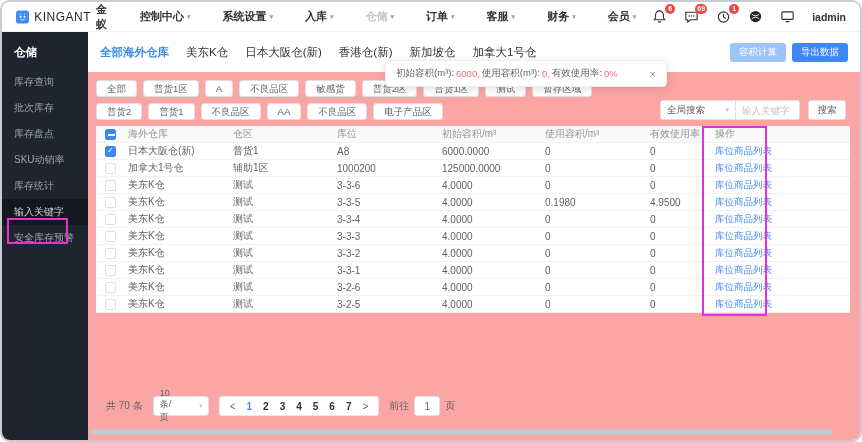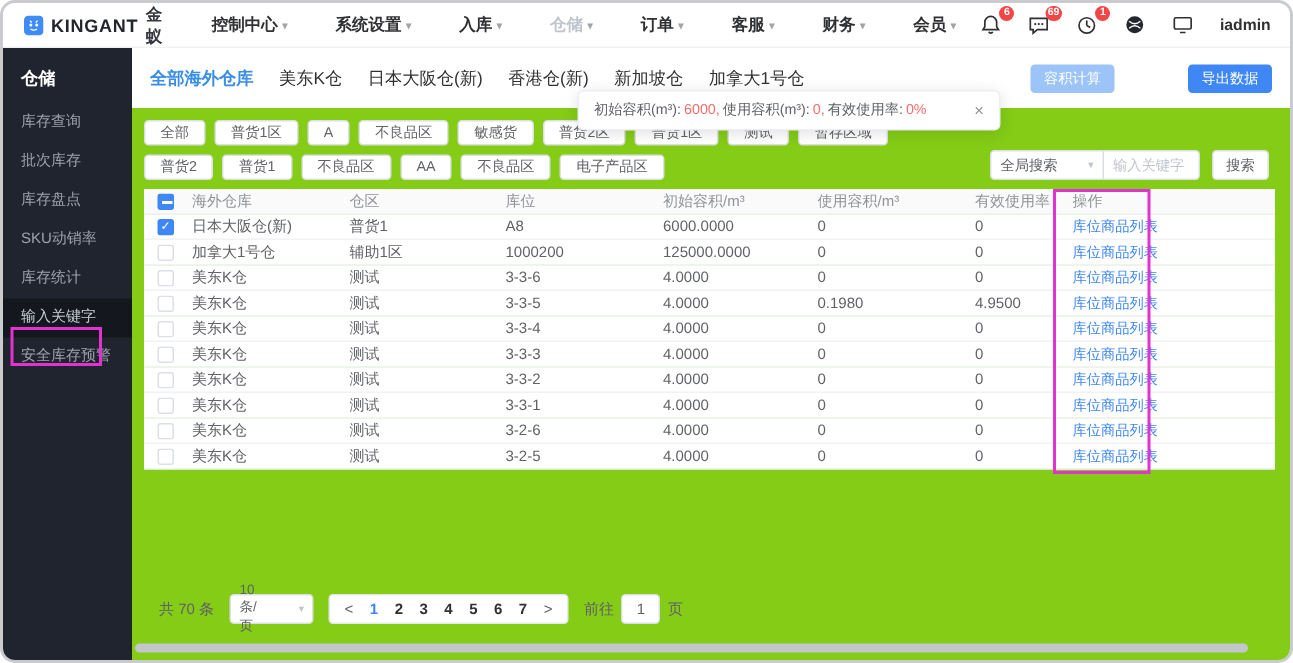--- a/index.html
+++ b/index.html
@@ -4,48 +4,48 @@
 <style>
   * { margin:0; padding:0; box-sizing:border-box; }
   body { background:#fff; font-family:"Liberation Sans", sans-serif; }
   #screen { position:relative; width:862px; height:442px; background:#fff;
             border:2px solid #c9cbcf; border-radius:10px; overflow:hidden; }
 
   
   .navbar { position:absolute; top:0; left:0; right:0; height:30px; background:#fff;
             border-bottom:1px solid #f0f1f3; display:flex; align-items:center; padding:0 14px; z-index:6; }
   .brand { display:flex; align-items:center; gap:5px; margin-right:28px; }
-  .brand-name { font-size:12px; font-weight:bold; color:#23262d; letter-spacing:.5px; }
+  .brand-name { font-size:12px; font-weight:normal; color:#23262d; letter-spacing:.5px; }
   .brand-cn { font-size:11px; color:#35393f; font-weight:bold; }
   .topmenu { display:flex; align-items:center; gap:32px;font-family:Liberation Serif, serif; }
   .menu-item { display:flex; align-items:center; gap:3px; font-size:11px; font-weight:600; color:#303133; cursor:pointer; white-space:nowrap; }
   .menu-item .caret { font-size:7px; color:#a0a4ab; }
   .menu-item.dim span:first-child { color:#c0c4cc; }
   .nav-right { margin-left:auto; display:flex; align-items:center; }
   .icon-wrap { position:relative; margin-left:16px; width:16px; height:16px; cursor:pointer; }
   .badge { position:absolute; top:-5px; right:-7px; background:#f24646; color:#fff; font-size:7px;
            font-style:normal; height:10px; min-width:10px; padding:0 2px; border-radius:6px;
            line-height:10px; text-align:center; font-weight:bold; }
   .username { margin-left:16px; font-size:10.5px; font-weight:bold; color:#303133; }
 
   
   .sidebar { position:absolute; top:30px; left:0; bottom:0; width:86px; background:#20242e; z-index:5; }
   .side-title { padding:13px 12px 9px; font-size:11.5px; font-weight:bold; color:#ffffff; }
   .side-item { height:26px; line-height:26px; padding-left:12px; font-size:10px; color:#9ca1ac;
                cursor:pointer; white-space:nowrap; }
   .side-item.active { background:#14171e; color:#c7ccd6; }
 
   
-  .main { position:absolute; top:30px; left:86px; right:0; bottom:0; background:#84cc16; }
+  .main { position:absolute; top:30px; left:86px; right:0; bottom:0; background:#fca5a5; }
   .tabstrip { height:40px; display:flex; align-items:center; padding:0 12px; background:#fff; }
   .tab { margin-right:17px; font-size:11.5px; color:#303133; cursor:pointer; white-space:nowrap; }
   .tab.active { color:#3a8ee6; font-weight:bold; }
   .actions { margin-left:auto; display:flex; gap:6px; }
   .btn { height:19px; padding:0 9px; font-size:9.5px; border-radius:3px; color:#fff; border:none;
-         display:flex; align-items:center; cursor:pointer; white-space:nowrap;margin-left:43px; }
+         display:flex; align-items:center; cursor:pointer; white-space:nowrap; }
   .btn-light { background:#9cc4f8; }
   .btn-primary { background:#3f87f5; }
 
   .content { position:relative; padding:8px 10px 0 8px; height:372px; }
   .chips { display:flex; gap:6px; margin-bottom:6px; }
   .chip { border:1px solid #dcdfe6; border-radius:3px; height:17px; line-height:15px; padding:0 10px;
           font-size:9.5px; color:#606266; background:#fff; cursor:pointer; white-space:nowrap; }
 
   .searchbar { position:absolute; right:14px; top:28px; display:flex; align-items:center; z-index:4; }
   .sel { display:flex; align-items:center; justify-content:space-between; width:76px; height:20px;

